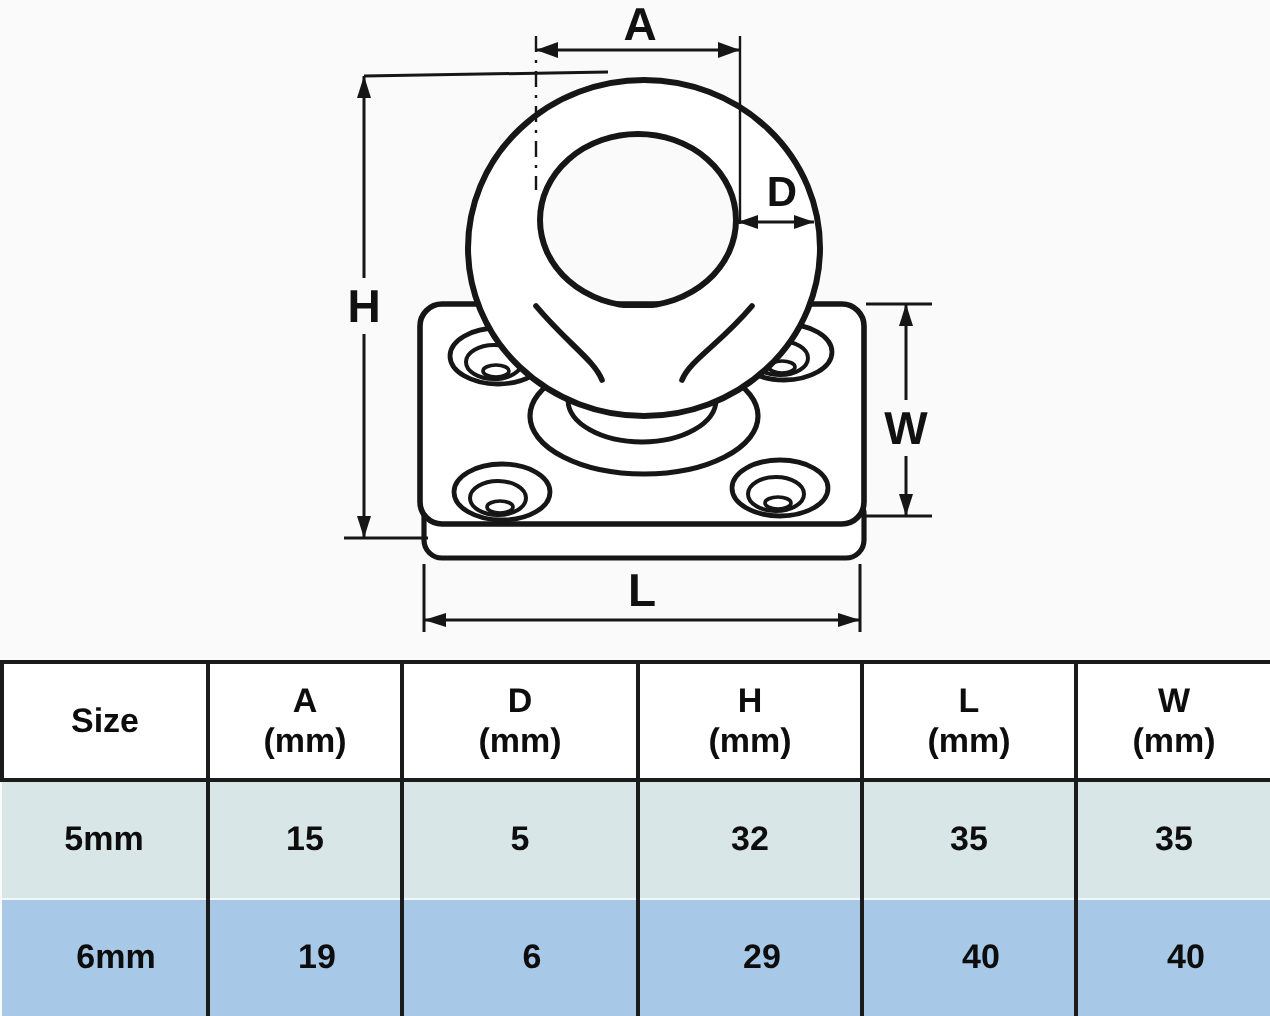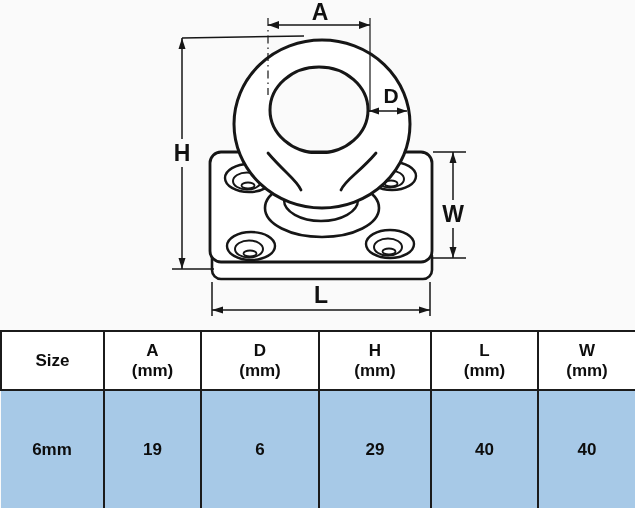--- a/index.html
+++ b/index.html
@@ -159,20 +159,28 @@
         <div class="col-title">L</div>
         <div class="col-title">(mm)</div>
       </th>
       <th>
         <div class="col-title">W</div>
         <div class="col-title">(mm)</div>
       </th>
     </tr>
   </thead>
   <tbody>
+    <tr class="row-light">
+      <td>5mm</td>
+      <td>15</td>
+      <td>5</td>
+      <td>32</td>
+      <td>35</td>
+      <td>35</td>
+    </tr>
     <tr class="row-blue">
       <td>6mm</td>
       <td>19</td>
       <td>6</td>
       <td>29</td>
       <td>40</td>
       <td>40</td>
     </tr>
   </tbody>
 </table>

